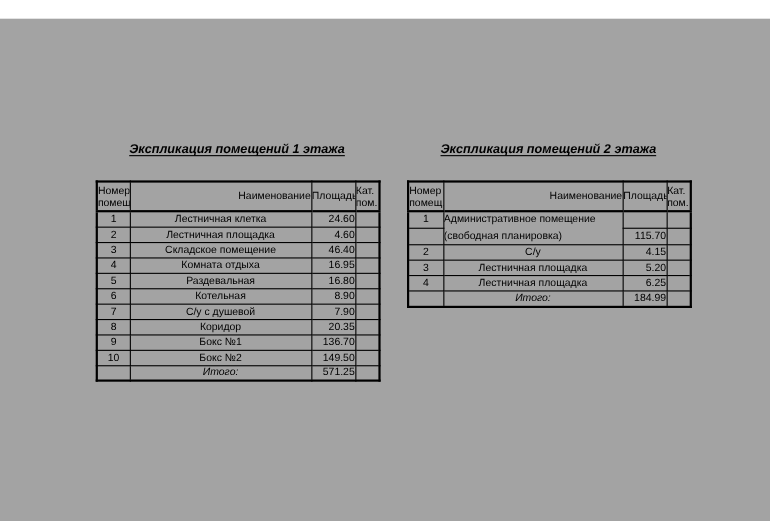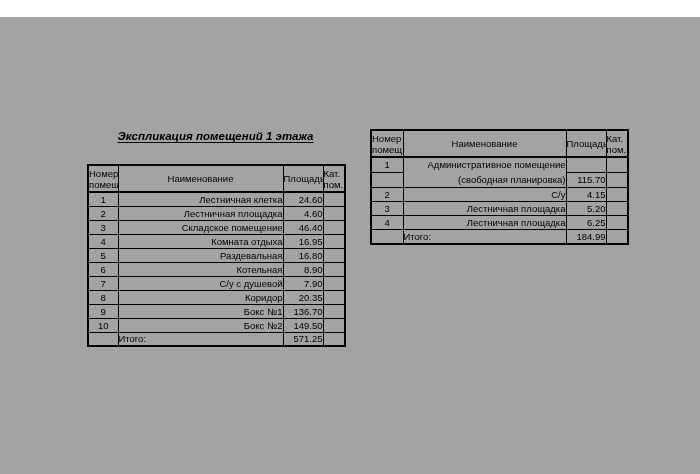--- a/index.html
+++ b/index.html
@@ -47,31 +47,31 @@
     vertical-align: middle;
   }
   table.expl thead th {
     height: 27px;
     border-bottom: 2px solid #000000;
     line-height: 11px;
   }
   table.expl tbody tr { height: 14px; }
 
   .h-left   { text-align: left; padding-left: 2px; }
-  .h-center { text-align: center; }
+  .h-center { text-align: right; }
 
   .c-num  { text-align: center; }
-  .c-name { text-align: right; padding-left: 6px; }
+  .c-name { text-align: center; padding-left: 6px; }
   .c-area { text-align: right; }
   .c-cat  { }
 
-  .c-name-merged { text-align: right; padding-left: 6px; vertical-align: middle; }
+  .c-name-merged { text-align: left; padding-left: 6px; vertical-align: middle; }
   .c-name-merged .merged-line { height: 14.5px; line-height: 14.5px; }
 
-  .total-label { text-align: left; padding-right: 5px; padding-left: 0; }
+  .total-label { text-align: center; padding-right: 5px; padding-left: 0; font-style: italic; }
 </style>
 </head>
 <body>
 
 <div class="page">
 
   <div class="expl-section section-1">
     <div class="expl-title">Экспликация помещений 1 этажа</div>
     <table class="expl">
       <colgroup>
@@ -159,20 +159,21 @@
           <td class="c-num"></td>
           <td class="c-name total-label">Итого:</td>
           <td class="c-area">571.25</td>
           <td class="c-cat"></td>
         </tr>
       </tbody>
     </table>
   </div>
 
   <div class="expl-section section-2">
+    <div class="expl-title">Экспликация помещений 2 этажа</div>
     <table class="expl">
       <colgroup>
         <col style="width:32px">
           <col style="width:163px">
           <col style="width:40px">
           <col style="width:22px">
       </colgroup>
       <thead>
         <tr>
           <th class="h-left">

